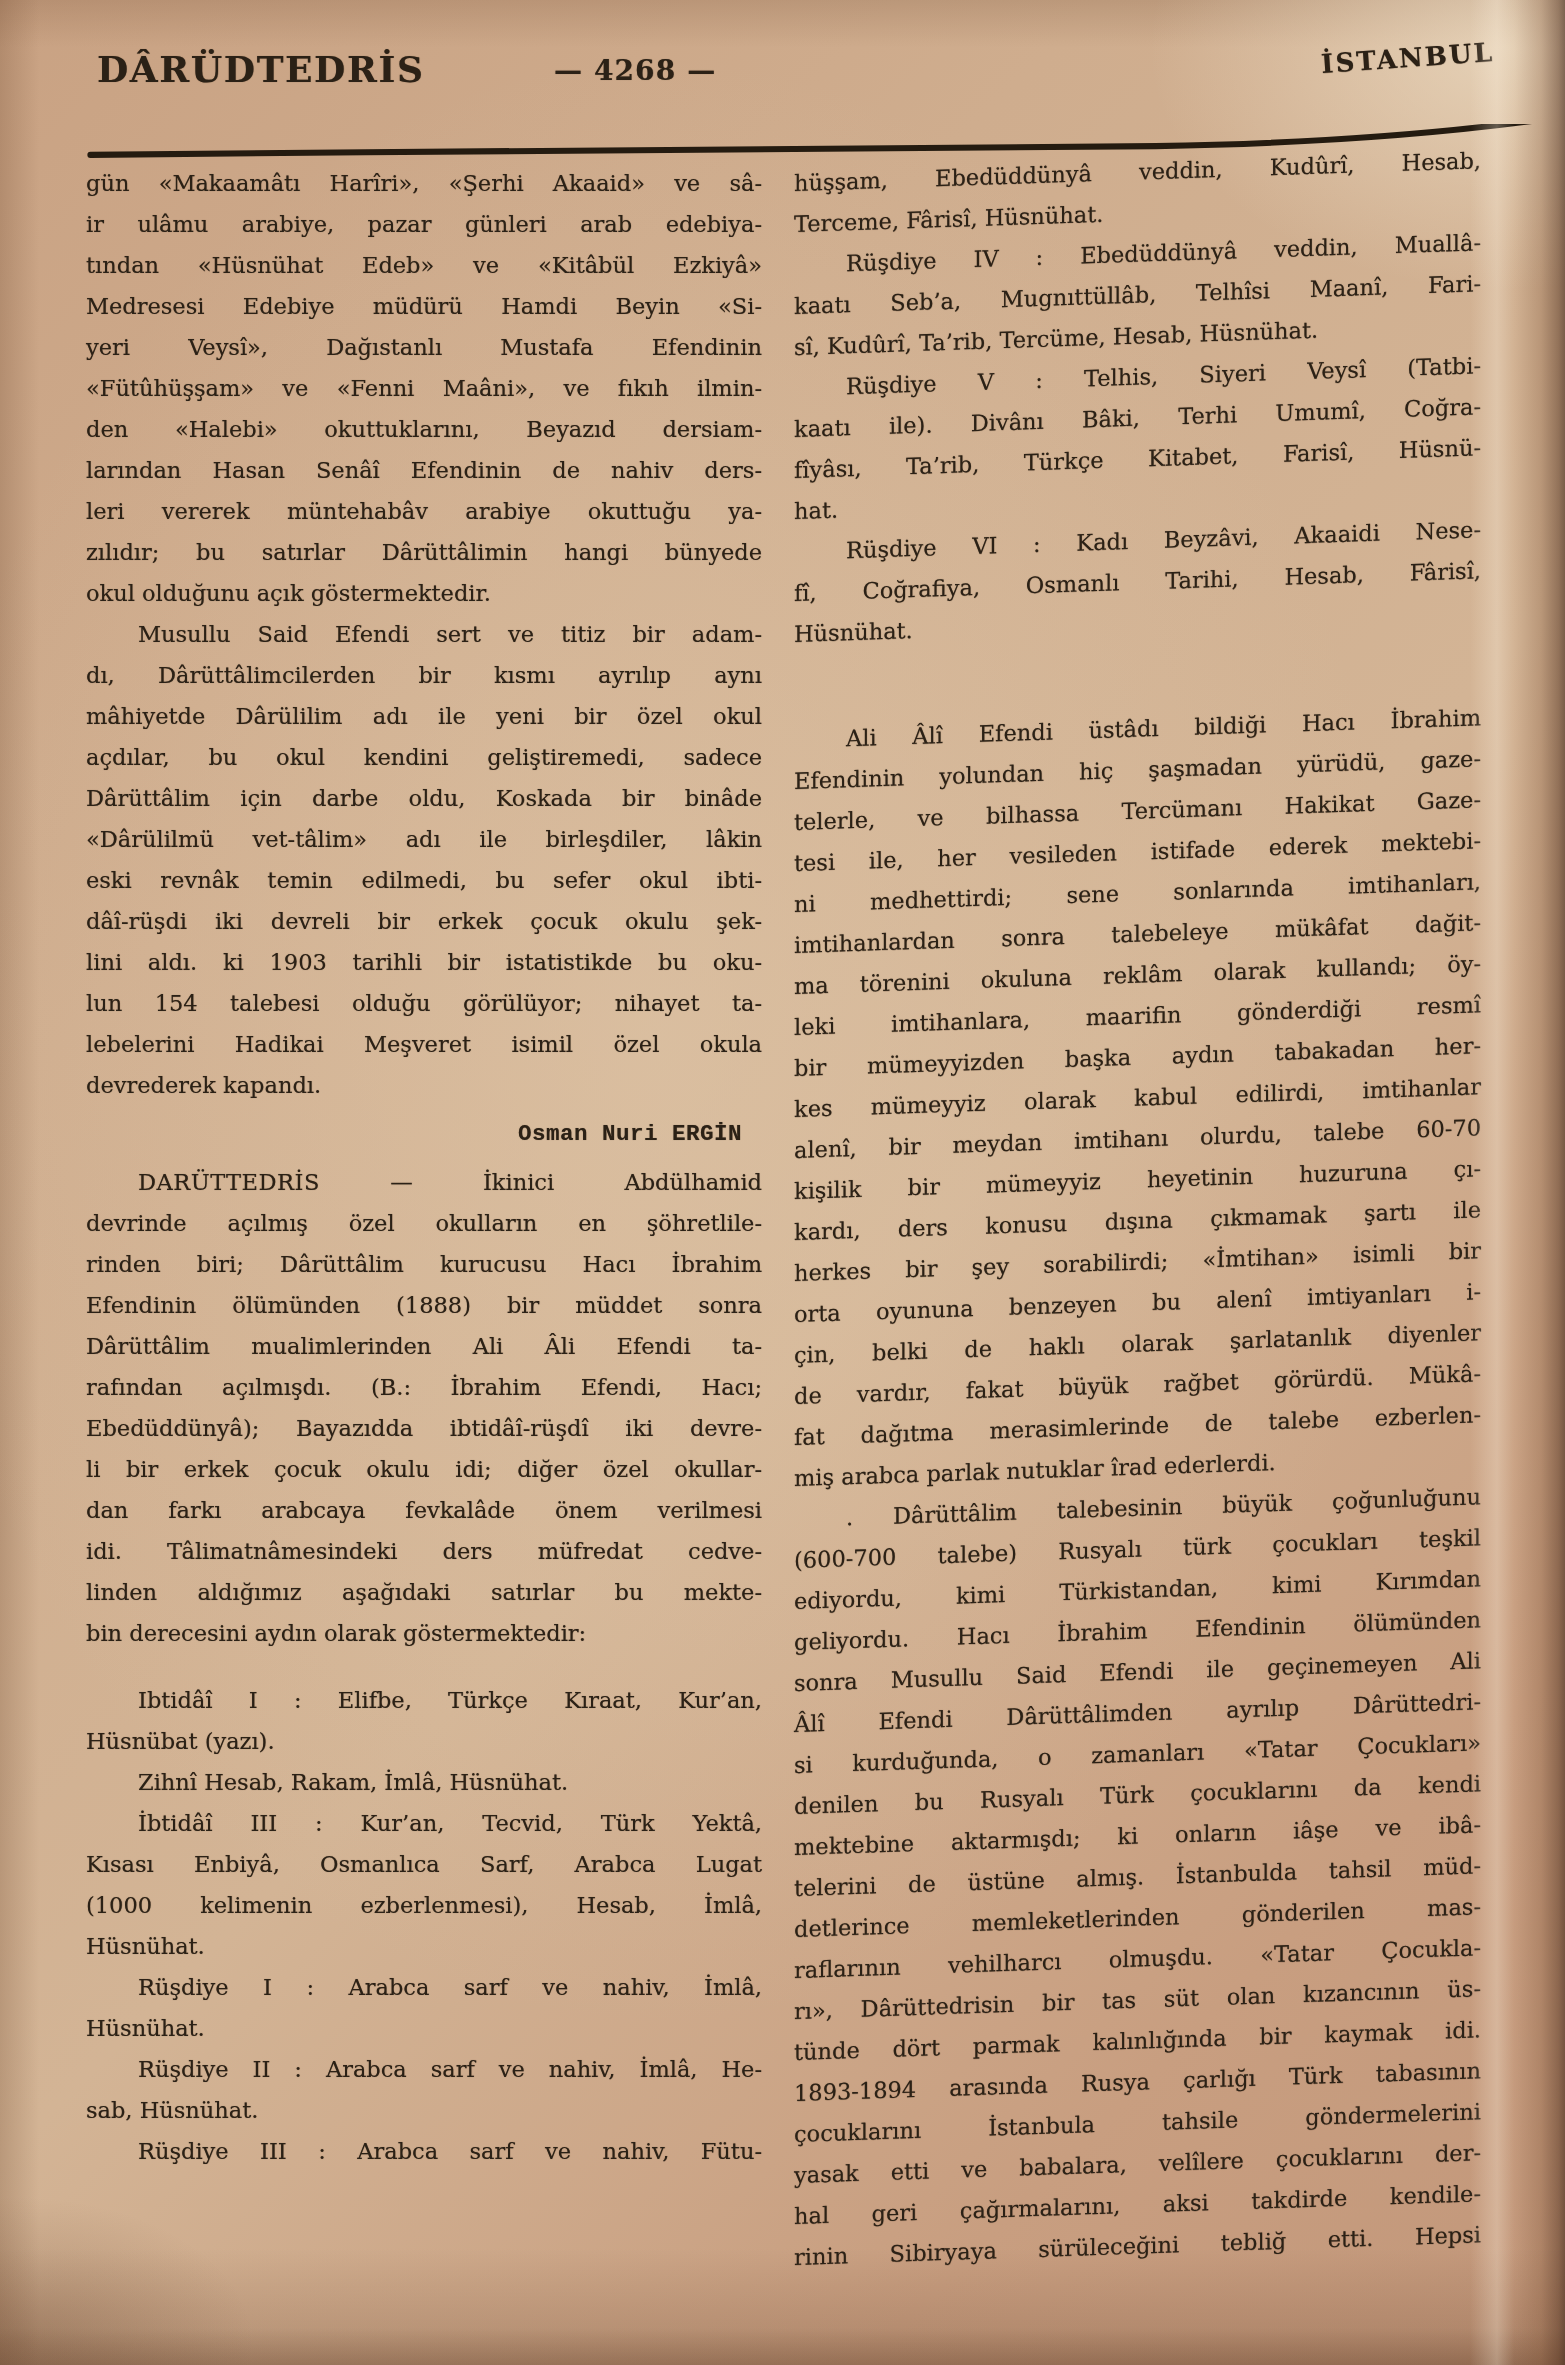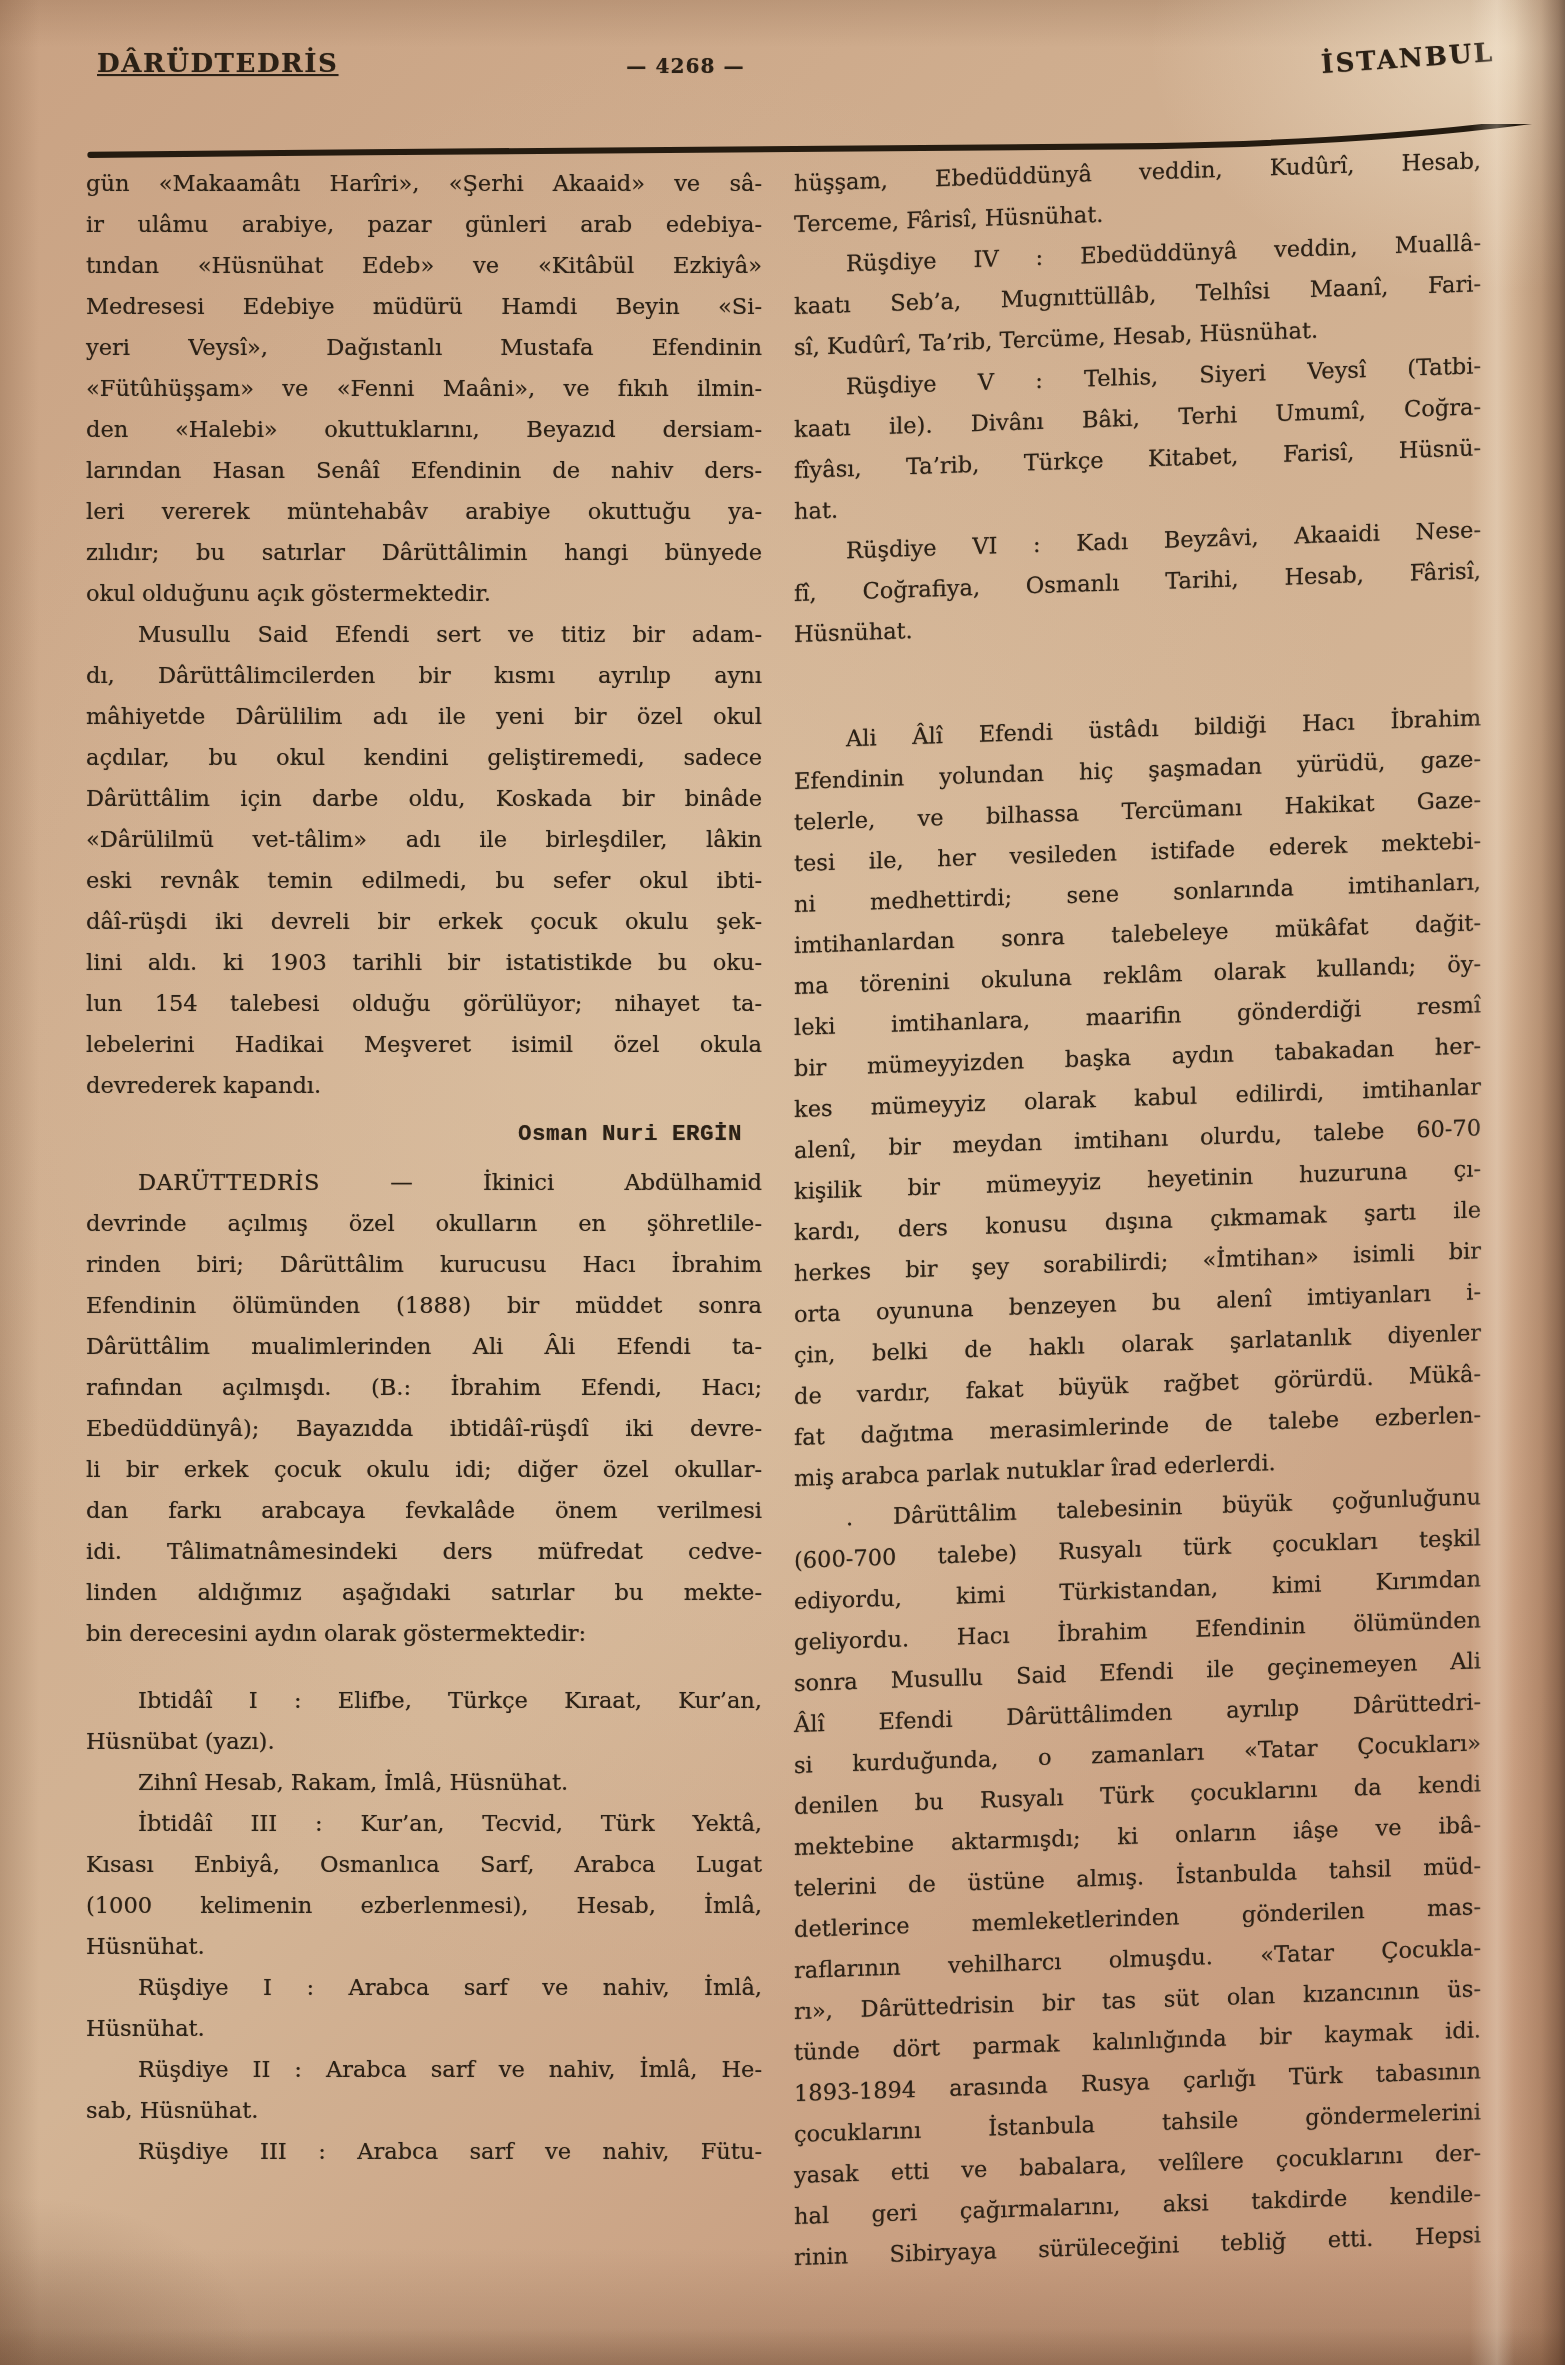--- a/index.html
+++ b/index.html
@@ -20,22 +20,22 @@
     background:linear-gradient(to right,
       rgba(255,248,234,0) 0%, rgba(253,242,224,.30) 28%, rgba(190,150,115,0) 46%,
       rgba(118,76,48,.28) 74%, rgba(84,51,32,.50) 92%, rgba(60,35,22,.62) 100%);
   }
   .page::before { 
     content:""; position:absolute; left:0; right:0; bottom:0; height:38px; pointer-events:none;
     background:linear-gradient(to top, rgba(92,58,36,.30), rgba(92,58,36,0));
   }
   .ink { text-shadow:0 0 1.1px rgba(66,48,30,.38), 0.3px 0.4px 0.3px rgba(66,48,30,.28); }
 
-  .h-left  { position:absolute; left:97px;  top:48px;  font-size:26px; font-weight:bold; letter-spacing:1.6px;text-decoration:underline; }
-  .h-center{ position:absolute; left:554px; top:54px;  width:263px; text-align:center; font-size:20px; font-weight:bold; letter-spacing:1.1px; }
+  .h-left  { position:absolute; left:97px;  top:48px;  font-size:36px; font-weight:bold; letter-spacing:1.6px; }
+  .h-center{ position:absolute; left:554px; top:54px;  width:263px; text-align:left; font-size:28px; font-weight:bold; letter-spacing:1.1px; }
   .h-right { position:absolute; left:1321px; top:43px;  font-size:26px; font-weight:bold; letter-spacing:2.2px; transform:rotate(-4deg); }
   .rule    { position:absolute; left:86px;  top:124px; }
 
   .col { position:absolute; font-size:22.5px; line-height:41px; }
   .col-left  { left:86px;  top:163px; width:676px; }
   .col-right { left:794px; top:163px; width:687px; transform:skewY(-1.9deg); transform-origin:0 0; }
 
   .para { margin:0; }
   .ln { text-align:justify; text-align-last:justify; }
   .ln.last { text-align-last:left; }

